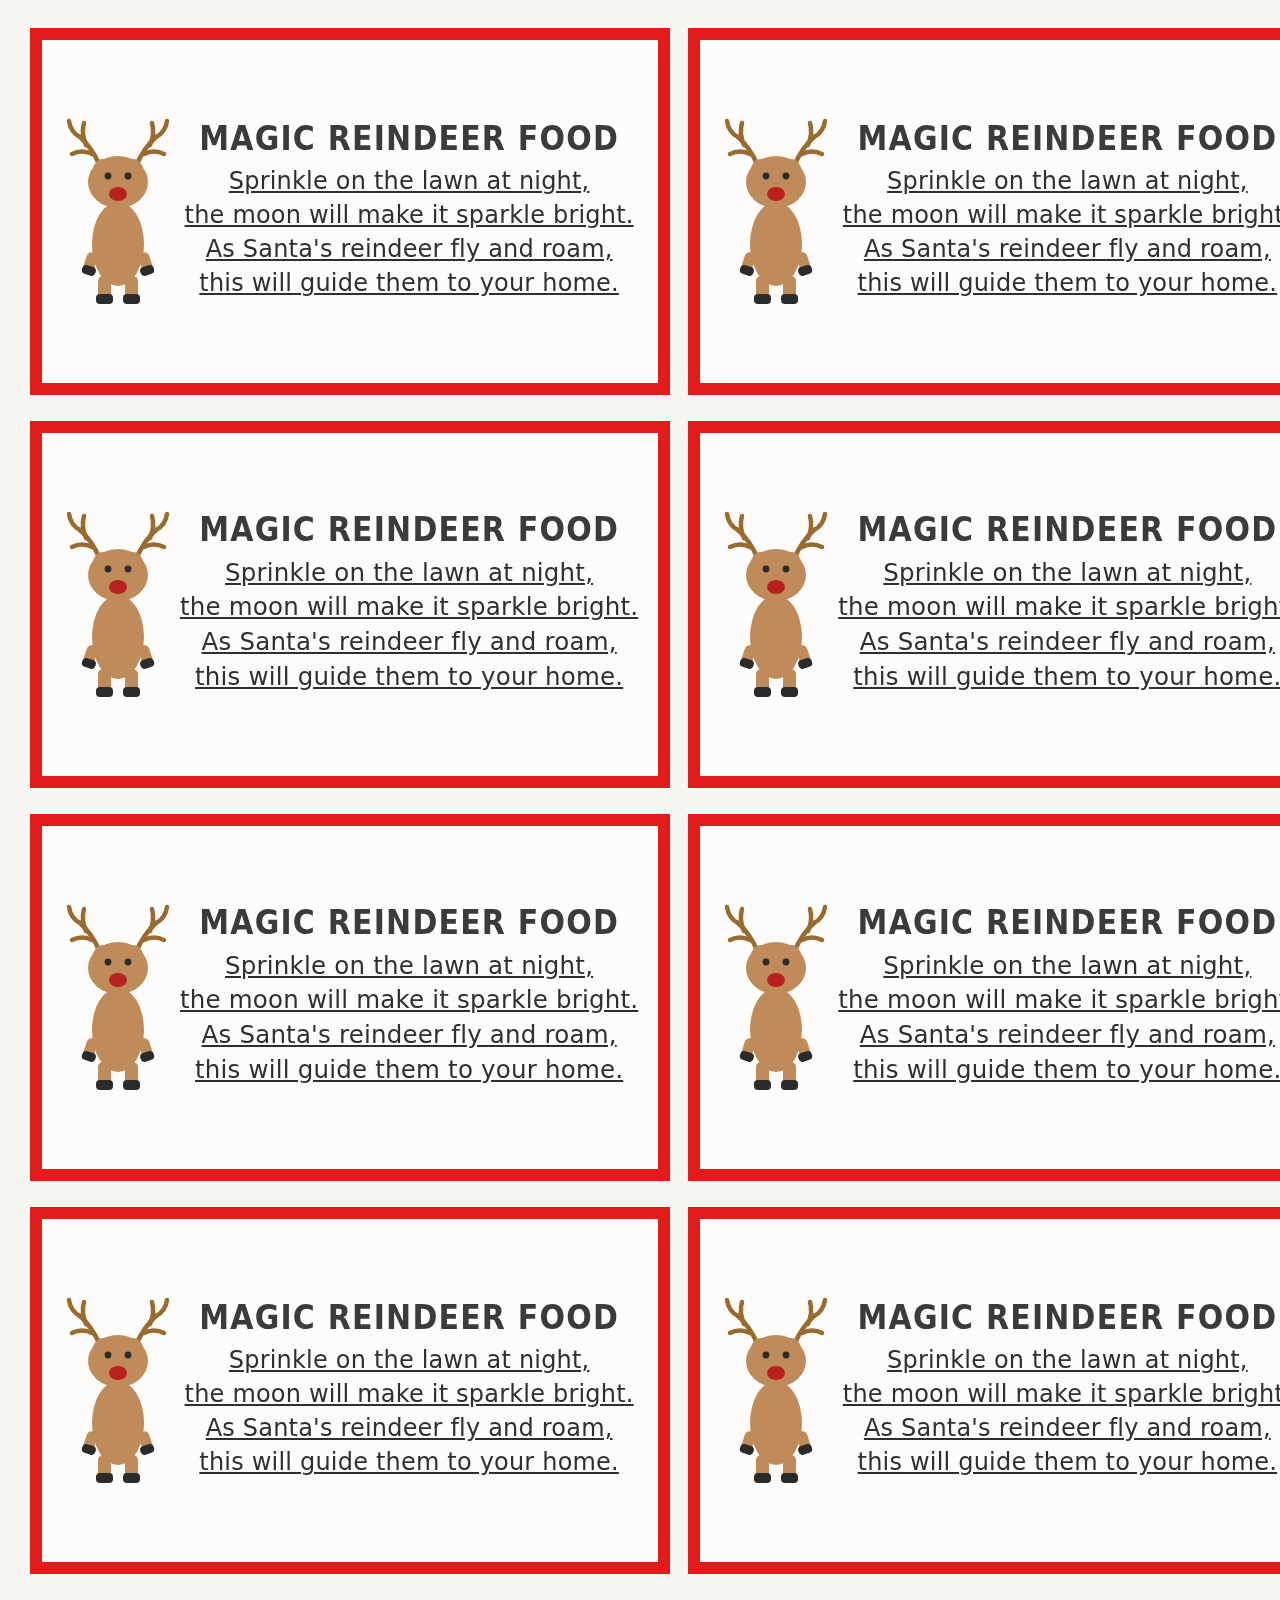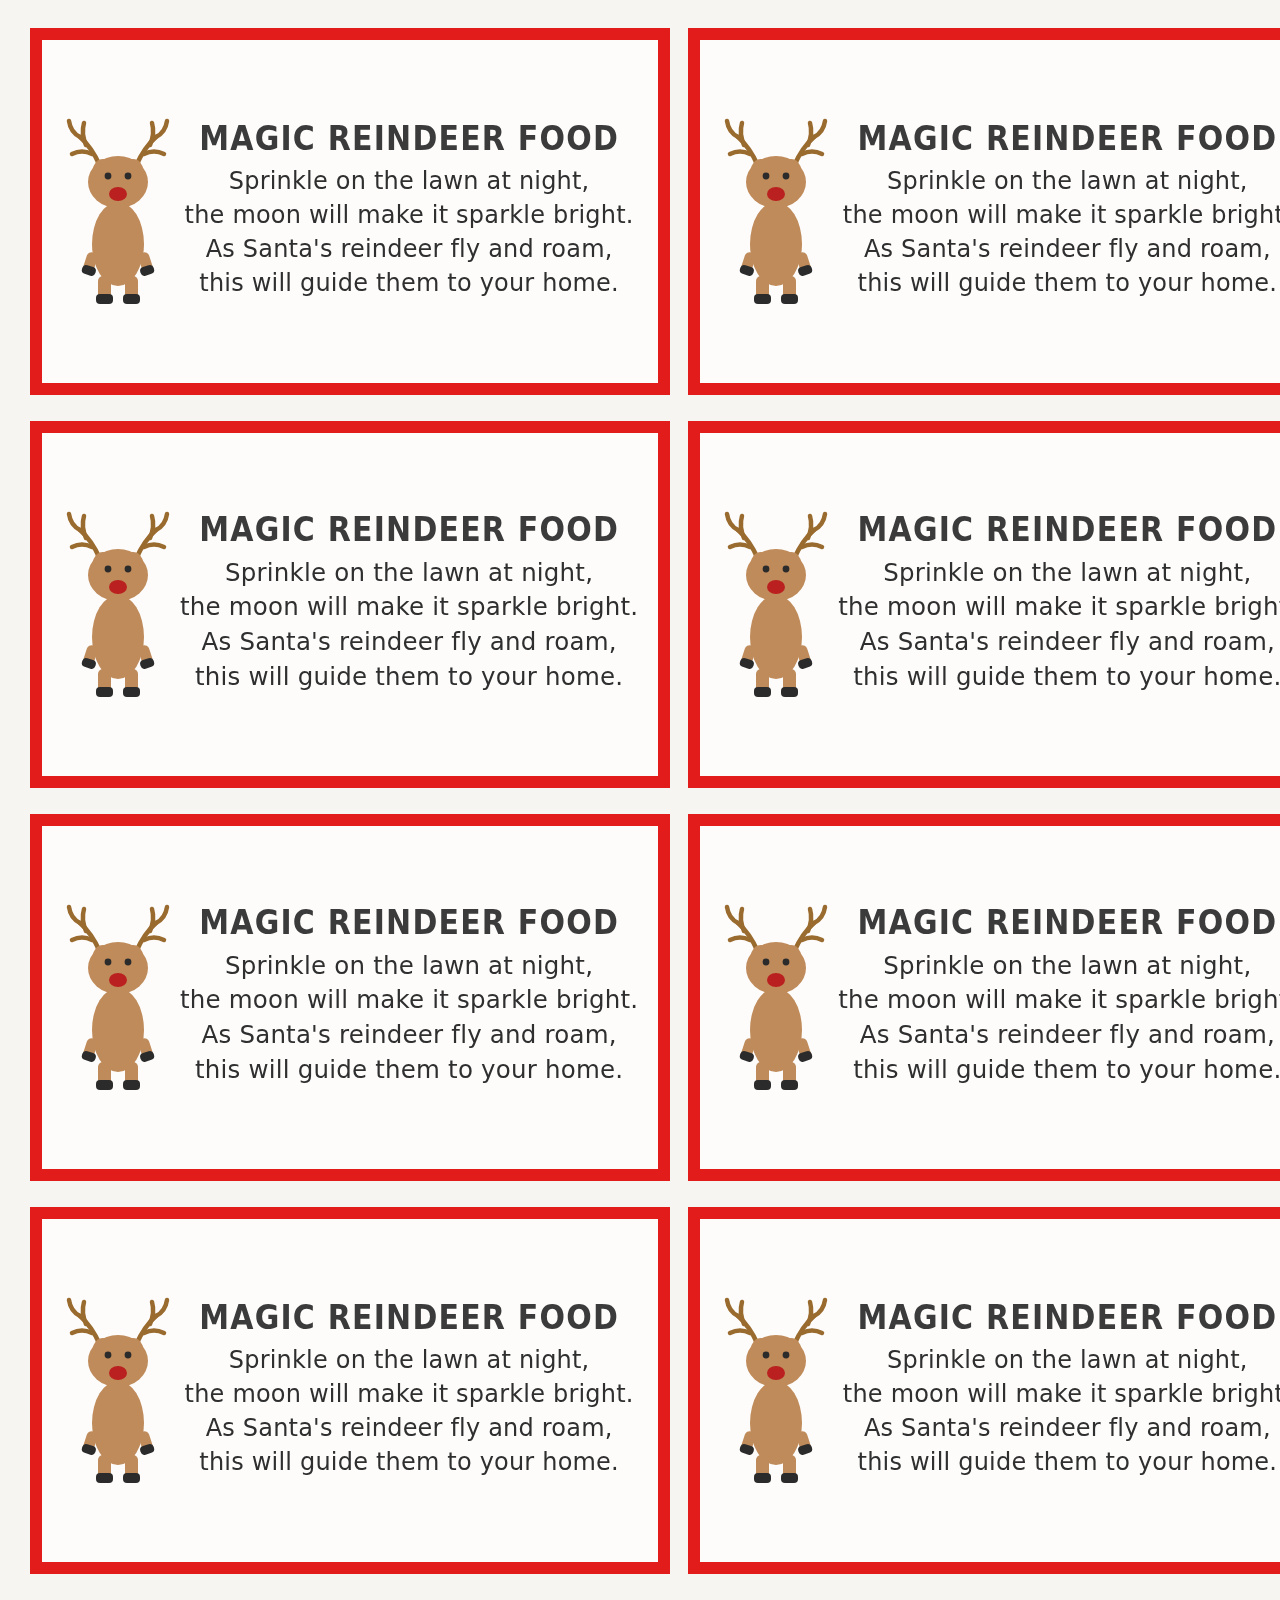--- a/index.html
+++ b/index.html
@@ -63,21 +63,21 @@
     transform: scaleY(1.12);
     transform-origin: center;
   }
   .poem {
     font-family: "DejaVu Sans", sans-serif;
     font-size: 24.5px;
     line-height: 1.42;
     color: #2f2f2f;
     letter-spacing: 0.2px;
   }
-  .poem div { white-space: nowrap; }
+  .poem div { white-space: nowrap; text-decoration: underline; }
   
   .r1 .title { font-size: 30px; }
   .r1 .poem { font-size: 24px; }
   .r2 .title { font-size: 30px; }
   .r3 .title { font-size: 30px; }
   .r4 .title { font-size: 30px; }
   .r4 .poem { font-size: 24px; }
 </style>
 </head>
 <body>

